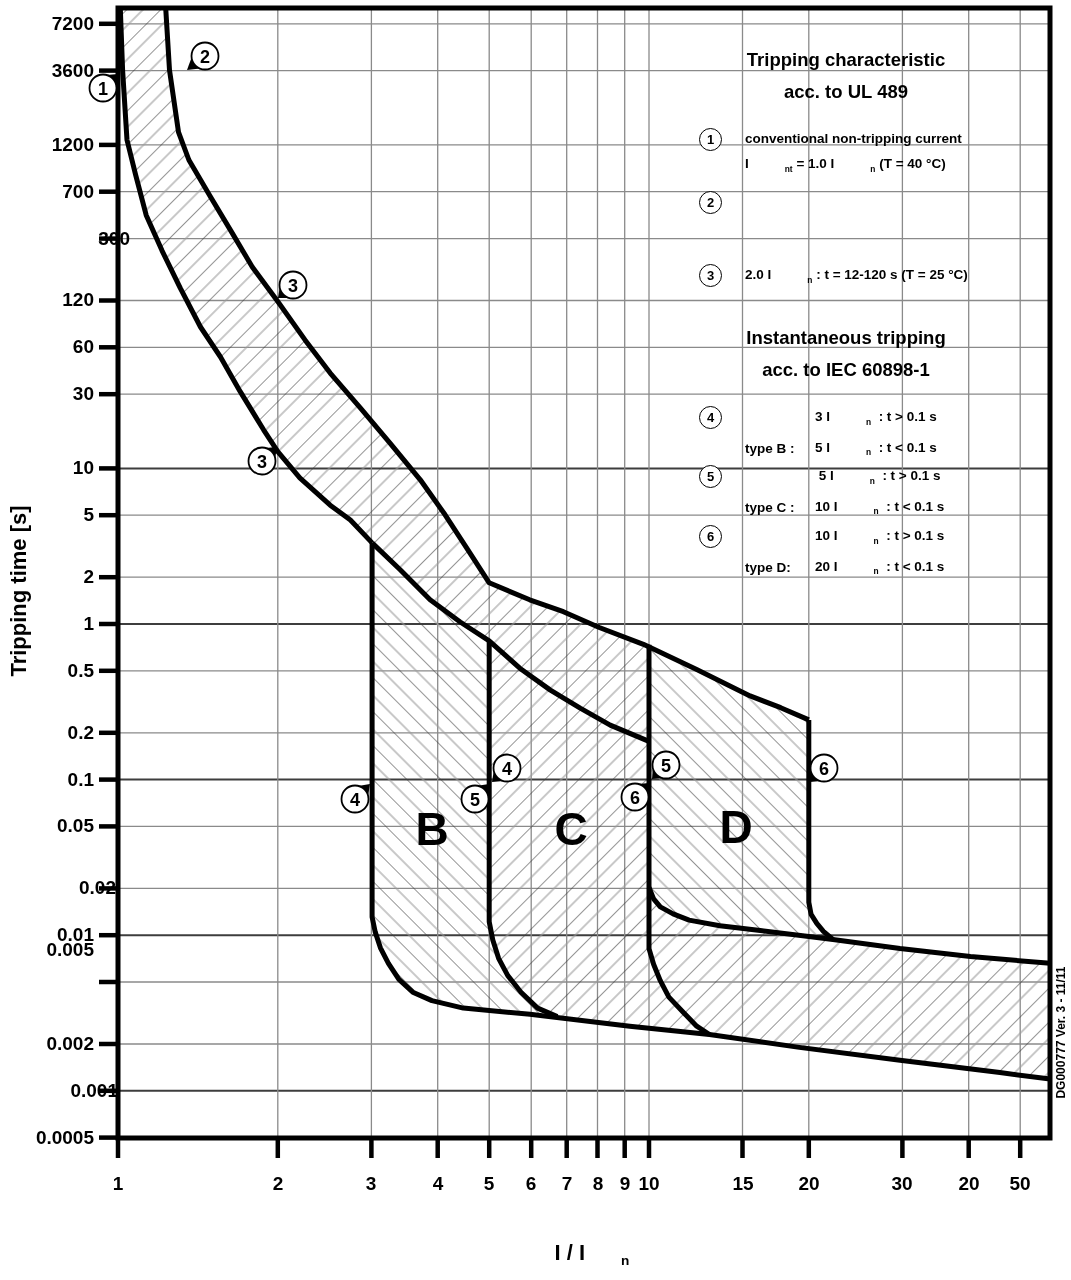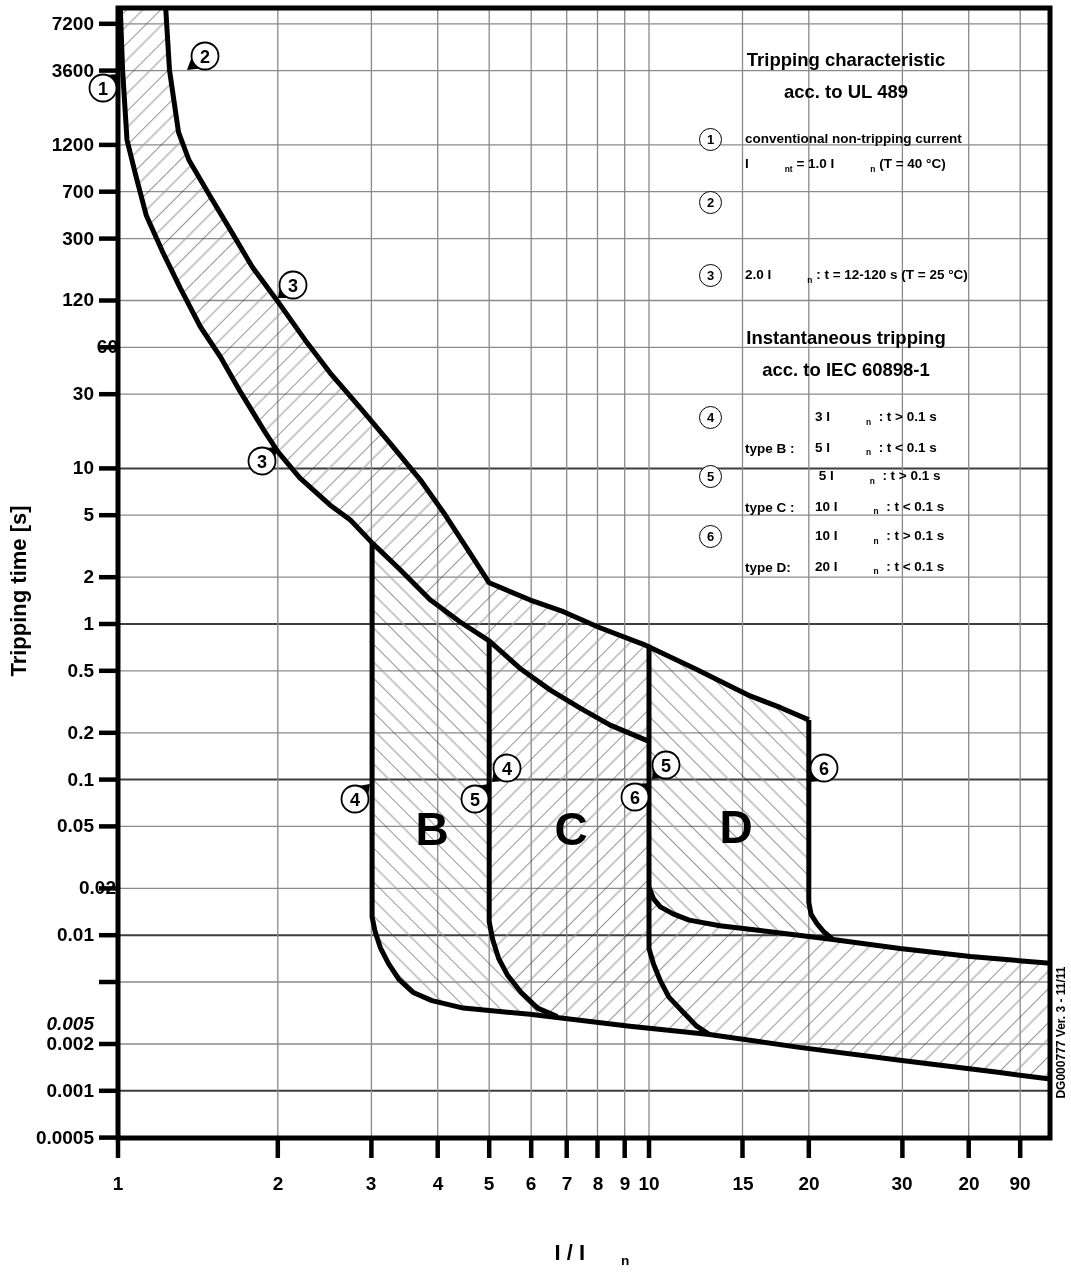--- a/index.html
+++ b/index.html
@@ -196,55 +196,55 @@
         <text x="824" y="774.5" text-anchor="middle" font-size="18" font-weight="bold" font-family="&quot;Liberation Sans&quot;,sans-serif">6</text>
       </g>
     </g>
 </svg>
 
 <div id="yticks">
     <div class="ytick" style="top: 12px;">7200</div>
     <div class="ytick" style="top: 59px;">3600</div>
     <div class="ytick" style="top: 133px;">1200</div>
     <div class="ytick" style="top: 180px;">700</div>
-    <div class="ytick" style="top: 227px;">300</div>
+    <div class="ytick" style="top: 227px; margin-left: 36px;">300</div>
     <div class="ytick" style="top: 288px;">120</div>
-    <div class="ytick" style="top: 335px; margin-left: 24px;">60</div>
+    <div class="ytick" style="top: 335px;">60</div>
     <div class="ytick" style="top: 382px;">30</div>
     <div class="ytick" style="top: 456px;">10</div>
     <div class="ytick" style="top: 503px;">5</div>
     <div class="ytick" style="top: 565px;">2</div>
     <div class="ytick" style="top: 612px;">1</div>
     <div class="ytick" style="top: 659px;">0.5</div>
     <div class="ytick" style="top: 721px;">0.2</div>
     <div class="ytick" style="top: 768px;">0.1</div>
     <div class="ytick" style="top: 814px;">0.05</div>
     <div class="ytick" style="top: 876px; padding-left: 22px;">0.02</div>
     <div class="ytick" style="top: 923px;">0.01</div>
-    <div class="ytick" style="top: 1012px; font-style: italic;">0.005</div>
+    <div class="ytick" style="top: 938px;">0.005</div>
     <div class="ytick" style="top: 1032px;">0.002</div>
-    <div class="ytick" style="top: 1079px;">0.001</div>
+    <div class="ytick" style="top: 1079px; margin-left: 24px;">0.001</div>
     <div class="ytick" style="top: 1126px;">0.0005</div>
   </div>
 <div id="xticks">
     <div class="xtick" style="left: 86px; top: 1172px;">1</div>
     <div class="xtick" style="left: 246px; top: 1172px;">2</div>
     <div class="xtick" style="left: 339px; top: 1172px;">3</div>
     <div class="xtick" style="left: 406px; top: 1172px;">4</div>
     <div class="xtick" style="left: 457px; top: 1172px;">5</div>
     <div class="xtick" style="left: 499px; top: 1172px;">6</div>
     <div class="xtick" style="left: 535px; top: 1172px;">7</div>
     <div class="xtick" style="left: 566px; top: 1172px;">8</div>
     <div class="xtick" style="left: 593px; top: 1172px;">9</div>
     <div class="xtick" style="left: 617px; top: 1172px;">10</div>
     <div class="xtick" style="left: 711px; top: 1172px;">15</div>
     <div class="xtick" style="left: 777px; top: 1172px;">20</div>
     <div class="xtick" style="left: 870px; top: 1172px;">30</div>
     <div class="xtick" style="left: 937px; top: 1172px;">20</div>
-    <div class="xtick" style="left: 988px; top: 1172px;">90</div>
+    <div class="xtick" style="left: 988px; top: 1172px;">50</div>
   </div>
 
 <div id="ylabel" class="axis-title">Tripping time [s]</div>
 <div id="xlabel" class="axis-title">I / I<sub>n</sub></div>
 <div id="watermark">DG000777 Ver. 3 - 11/11</div>
 
 <div id="ul-title" class="leg-title">
   <div>Tripping characteristic</div>
   <div>acc. to UL 489</div>
 </div>

